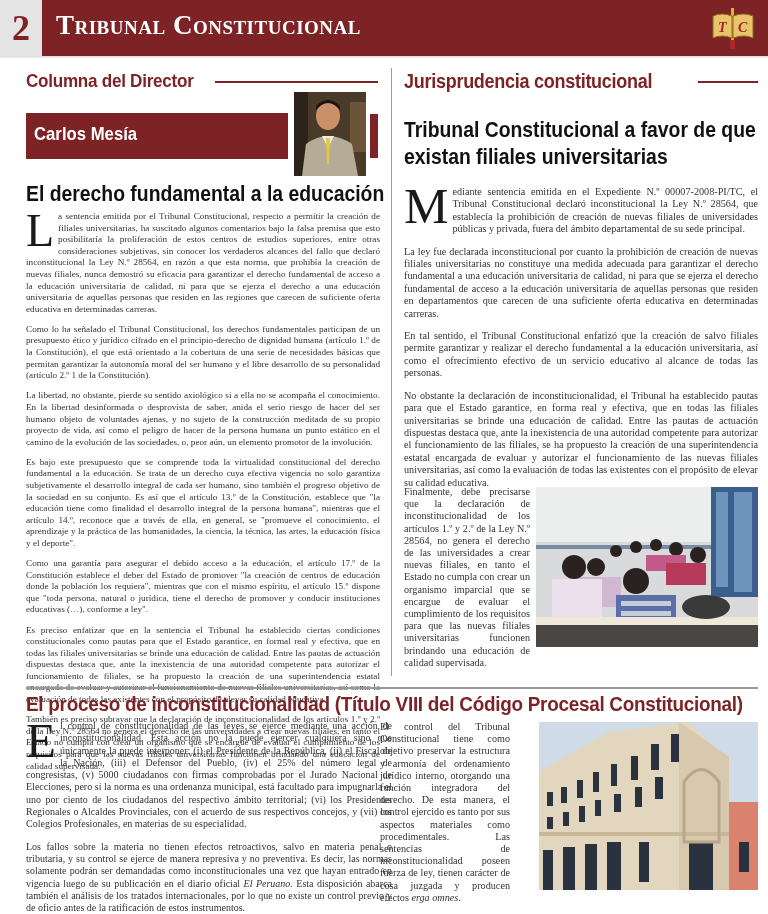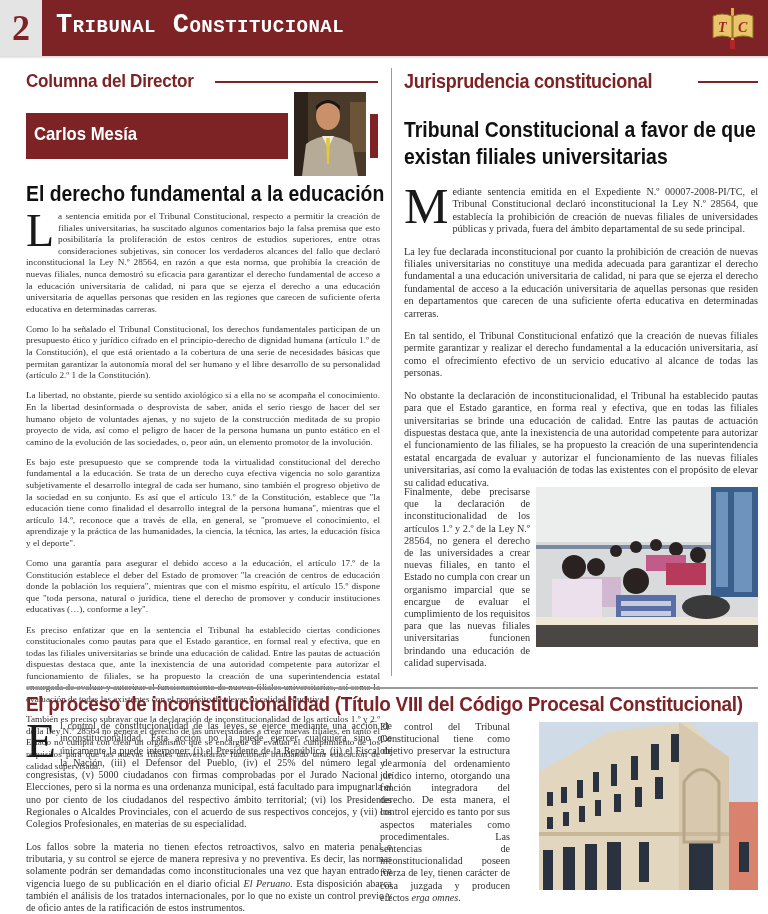--- a/index.html
+++ b/index.html
@@ -5,21 +5,21 @@
   html, body { margin:0; padding:0; }
   body { width:768px; height:914px; background:#ffffff; position:relative; overflow:hidden;
          font-family:"Liberation Serif", serif; color:#2a2a2a; }
   .abs { position:absolute; }
 
   
   .hdr { left:0; top:0; width:768px; height:56px; background:#7d2326; }
   .hdr-num { left:0; top:0; width:42px; height:56px; background:#e4e4e4;
              display:flex; align-items:center; justify-content:center;
              font-family:"Liberation Serif", serif; font-weight:bold; font-size:36px; color:#7d2326; }
-  .hdr-title { left:56px; top:12px; font-family:Liberation Mono, monospace; font-weight:bold;
+  .hdr-title { left:56px; top:12px; font-family:Liberation Serif, serif; font-weight:bold;
                color:#ffffff; font-size:22px; letter-spacing:0.5px; font-variant:small-caps; }
   .hdr-shadow { left:0; top:56px; width:768px; height:3px; background:linear-gradient(#d8d8d8,#fff); }
 
   .logo { left:710px; top:6px; width:46px; height:44px; }
 
   
   .sec-head { font-family:"Liberation Sans", sans-serif; font-weight:bold; color:#7d2326;
               font-size:19px; letter-spacing:-0.3px; transform:scaleX(0.9); transform-origin:left center; white-space:nowrap; }
   .rule-line { height:2px; background:#7d2326; }
 
@@ -106,21 +106,21 @@
 <div class="abs rule-line" style="left:698px; top:81px; width:60px;"></div>
 
 <div class="abs headline" style="left:404px; top:116px; font-size:22px; line-height:27px;">
   <div>Tribunal Constitucional a favor de que</div>
   <div>existan filiales universitarias</div>
 </div>
 
 <div class="abs body2" style="left:404px; top:186px; width:354px;">
   <p><span class="dropcap" style="font-size:50px; margin-top:1px;">M</span><span>ediante sentencia emitida en el Expediente N.º 00007-2008-PI/TC, el Tribunal Constitucional declaró inconstitucional la Ley N.º 28564, que establecía la prohibición de creación de nuevas filiales de universidades públicas y privada, fuera del ámbito departamental de su sede principal.</span></p>
   <p>La ley fue declarada inconstitucional por cuanto la prohibición de creación de nuevas filiales universitarias no constituye una medida adecuada para garantizar el derecho fundamental a una educación universitaria de calidad, ni para que se ejerza el derecho fundamental de acceso a la educación universitaria de aquellas personas que residen en departamentos que carecen de una suficiente oferta educativa en determinadas carreras.</p>
-  <p>En tal sentido, el Tribunal Constitucional enfatizó que la creación de nuevas filiales permite garantizar y realizar el derecho fundamental a la educación universitaria, así como el ofrecimiento efectivo de un servicio educativo al alcance de todas las personas.</p>
+  <p>En tal sentido, el Tribunal Constitucional enfatizó que la creación de salvo filiales permite garantizar y realizar el derecho fundamental a la educación universitaria, así como el ofrecimiento efectivo de un servicio educativo al alcance de todas las personas.</p>
   <p>No obstante la declaración de inconstitucionalidad, el Tribunal ha establecido pautas para que el Estado garantice, en forma real y efectiva, que en todas las filiales universitarias se brinde una educación de calidad. Entre las pautas de actuación dispuestas destaca que, ante la inexistencia de una autoridad competente para autorizar el funcionamiento de las filiales, se ha propuesto la creación de una superintendencia estatal encargada de evaluar y autorizar el funcionamiento de las nuevas filiales universitarias, así como la evaluación de todas las existentes con el propósito de elevar su calidad educativa.</p>
 </div>
 
 <div class="abs narrow" style="left:404px; top:486px; width:126px;">
   <p>Finalmente, debe precisarse que la declaración de inconstitucionalidad de los artículos 1.º y 2.º de la Ley N.º 28564, no genera el derecho de las universidades a crear nuevas filiales, en tanto el Estado no cumpla con crear un organismo imparcial que se encargue de evaluar el cumplimiento de los requisitos para que las nuevas filiales universitarias funcionen brindando una educación de calidad supervisada.</p>
 </div>
 
 <div class="abs photo1">
   <svg width="222" height="160" viewBox="0 0 222 160">
     <rect width="222" height="160" fill="#d8dadc"></rect>

